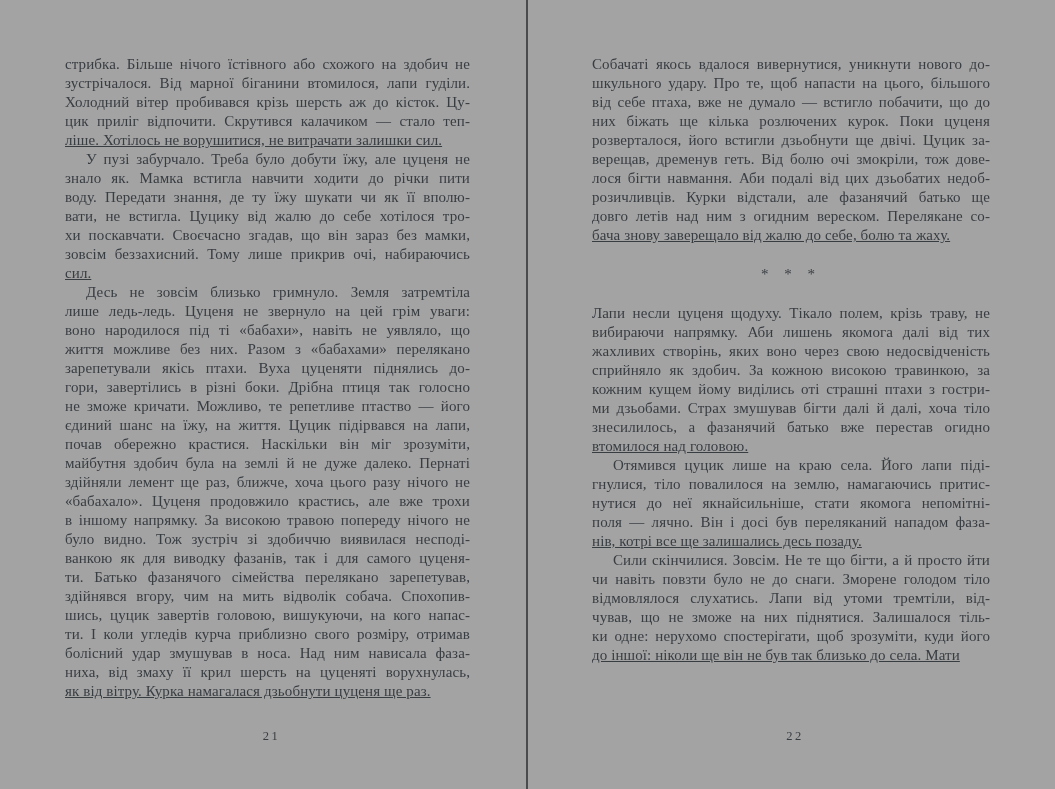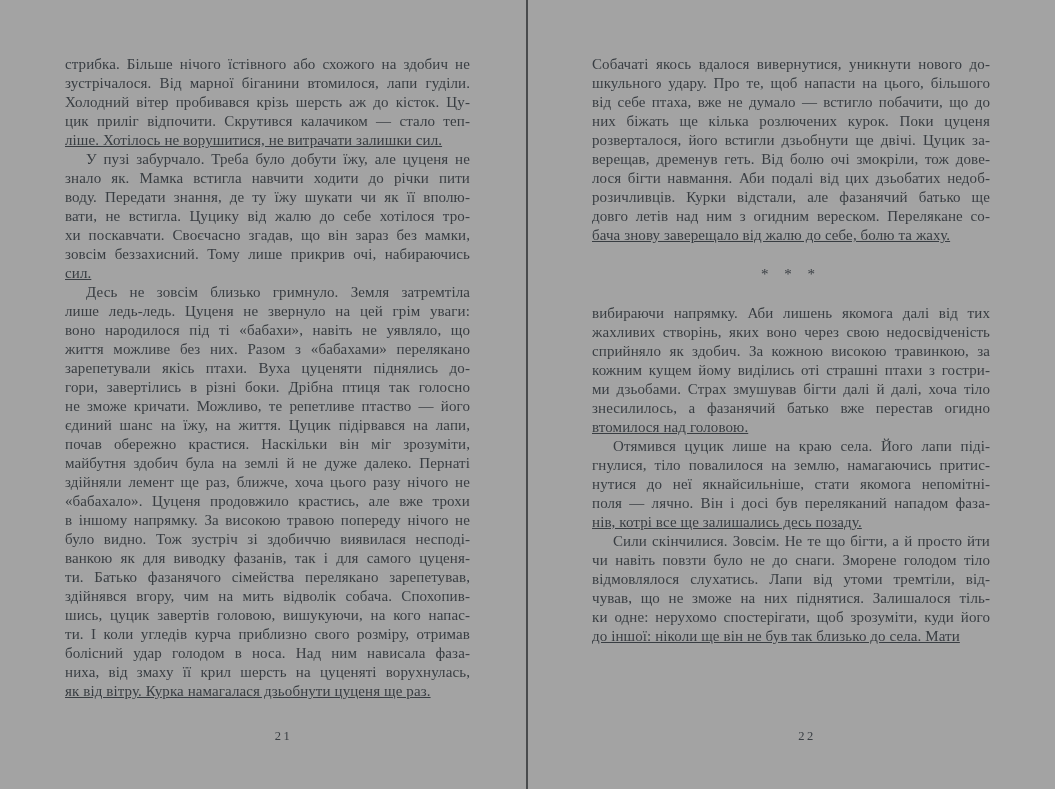--- a/index.html
+++ b/index.html
@@ -54,21 +54,21 @@
     font-size: 15px;
     line-height: 19px;
     height: 19px;
     margin: 20px 0;
     text-align: center;
     letter-spacing: 6px;
   }
   .page-number {
     position: absolute;
     top: 729px;
-    left: 16px;
+    left: 4px;
     width: 100%;
     text-align: center;
     font-size: 12.5px;
     letter-spacing: 2.5px;
   }
 </style>
 </head>
 <body style="background: rgb(255, 255, 255); color: rgb(56, 61, 66);">
 
 <div class="spread">
@@ -99,21 +99,21 @@
         <div class="line">майбутня здобич була на землі й не дуже далеко. Пернаті</div>
         <div class="line">здійняли лемент ще раз, ближче, хоча цього разу нічого не</div>
         <div class="line">«бабахало». Цуценя продовжило крастись, але вже трохи</div>
         <div class="line">в іншому напрямку. За високою травою попереду нічого не</div>
         <div class="line">було видно. Тож зустріч зі здобиччю виявилася несподі-</div>
         <div class="line">ванкою як для виводку фазанів, так і для самого цуценя-</div>
         <div class="line">ти. Батько фазанячого сімейства перелякано зарепетував,</div>
         <div class="line">здійнявся вгору, чим на мить відволік собача. Спохопив-</div>
         <div class="line">шись, цуцик завертів головою, вишукуючи, на кого напас-</div>
         <div class="line">ти. І коли угледів курча приблизно свого розміру, отримав</div>
-        <div class="line">болісний удар голодом в носа. Над ним нависала фаза-</div>
+        <div class="line">болісний удар змушував в носа. Над ним нависала фаза-</div>
         <div class="line">ниха, від змаху її крил шерсть на цуценяті ворухнулась,</div>
         <div class="line last">як від вітру. Курка намагалася дзьобнути цуценя ще раз.</div>
       </div>
     <div class="page-number">21</div>
   </div>
 
   <div class="divider" style="background: rgb(73, 75, 77);"></div>
 
   <div class="page page-right">
     <div class="text-block">
@@ -121,20 +121,21 @@
         <div class="line">шкульного удару. Про те, щоб напасти на цього, більшого</div>
         <div class="line">від себе птаха, вже не думало — встигло побачити, що до</div>
         <div class="line">них біжать ще кілька розлючених курок. Поки цуценя</div>
         <div class="line">розверталося, його встигли дзьобнути ще двічі. Цуцик за-</div>
         <div class="line">верещав, дременув геть. Від болю очі змокріли, тож дове-</div>
         <div class="line">лося бігти навмання. Аби подалі від цих дзьобатих недоб-</div>
         <div class="line">розичливців. Курки відстали, але фазанячий батько ще</div>
         <div class="line">довго летів над ним з огидним вереском. Перелякане со-</div>
         <div class="line last">бача знову заверещало від жалю до себе, болю та жаху.</div>
         <div class="separator">* * *</div>
+        <div class="line">Лапи несли цуценя щодуху. Тікало полем, крізь траву, не</div>
         <div class="line">вибираючи напрямку. Аби лишень якомога далі від тих</div>
         <div class="line">жахливих створінь, яких воно через свою недосвідченість</div>
         <div class="line">сприйняло як здобич. За кожною високою травинкою, за</div>
         <div class="line">кожним кущем йому виділись оті страшні птахи з гостри-</div>
         <div class="line">ми дзьобами. Страх змушував бігти далі й далі, хоча тіло</div>
         <div class="line">знесилилось, а фазанячий батько вже перестав огидно</div>
         <div class="line last">втомилося над головою.</div>
         <div class="line indent">Отямився цуцик лише на краю села. Його лапи піді-</div>
         <div class="line">гнулися, тіло повалилося на землю, намагаючись притис-</div>
         <div class="line">нутися до неї якнайсильніше, стати якомога непомітні-</div>

